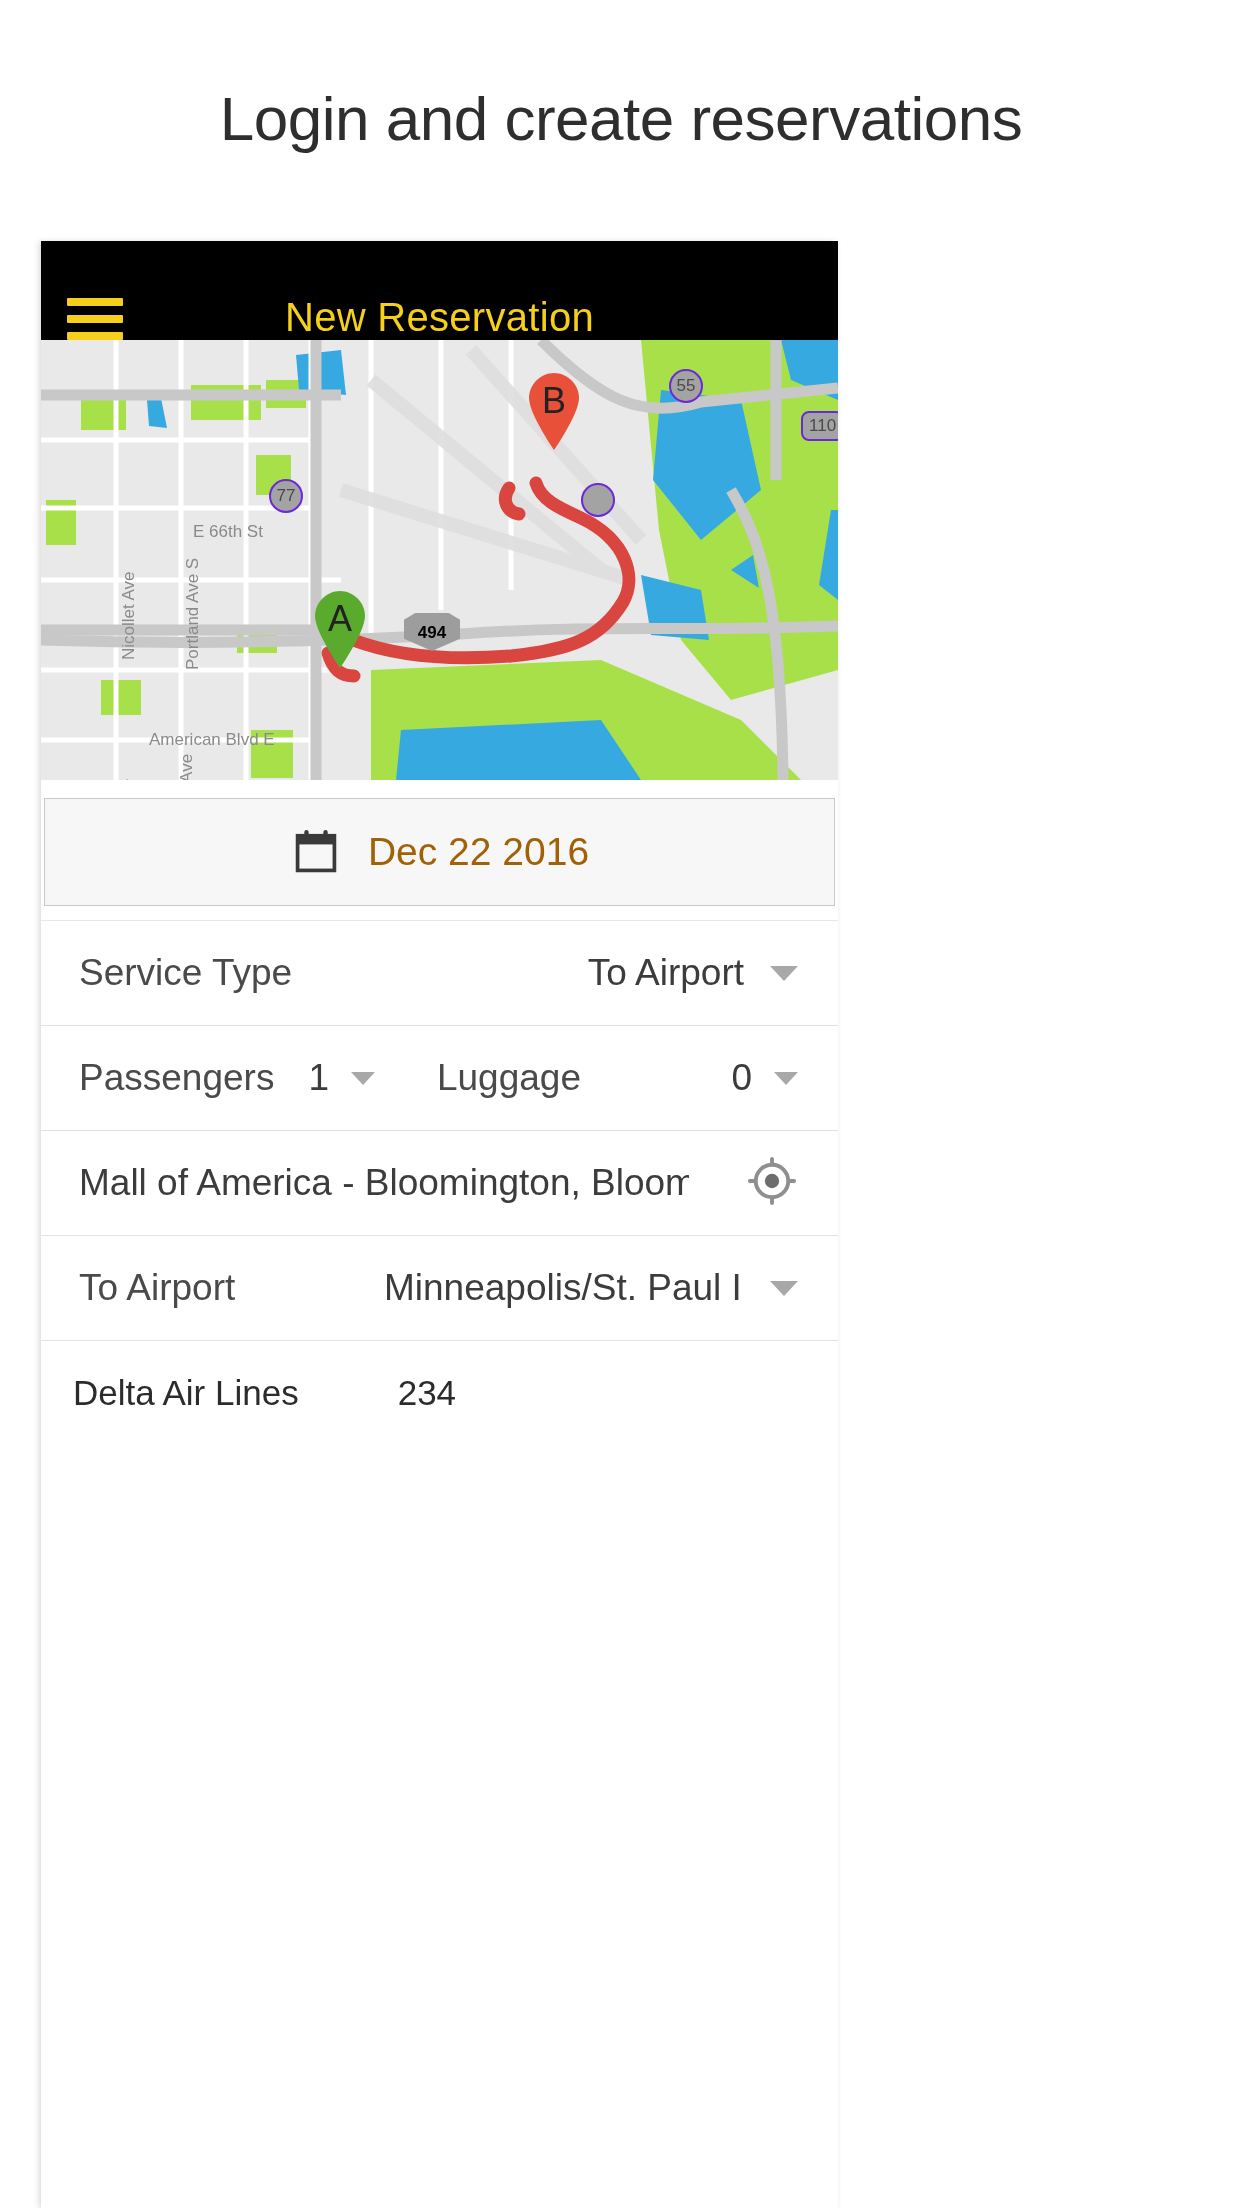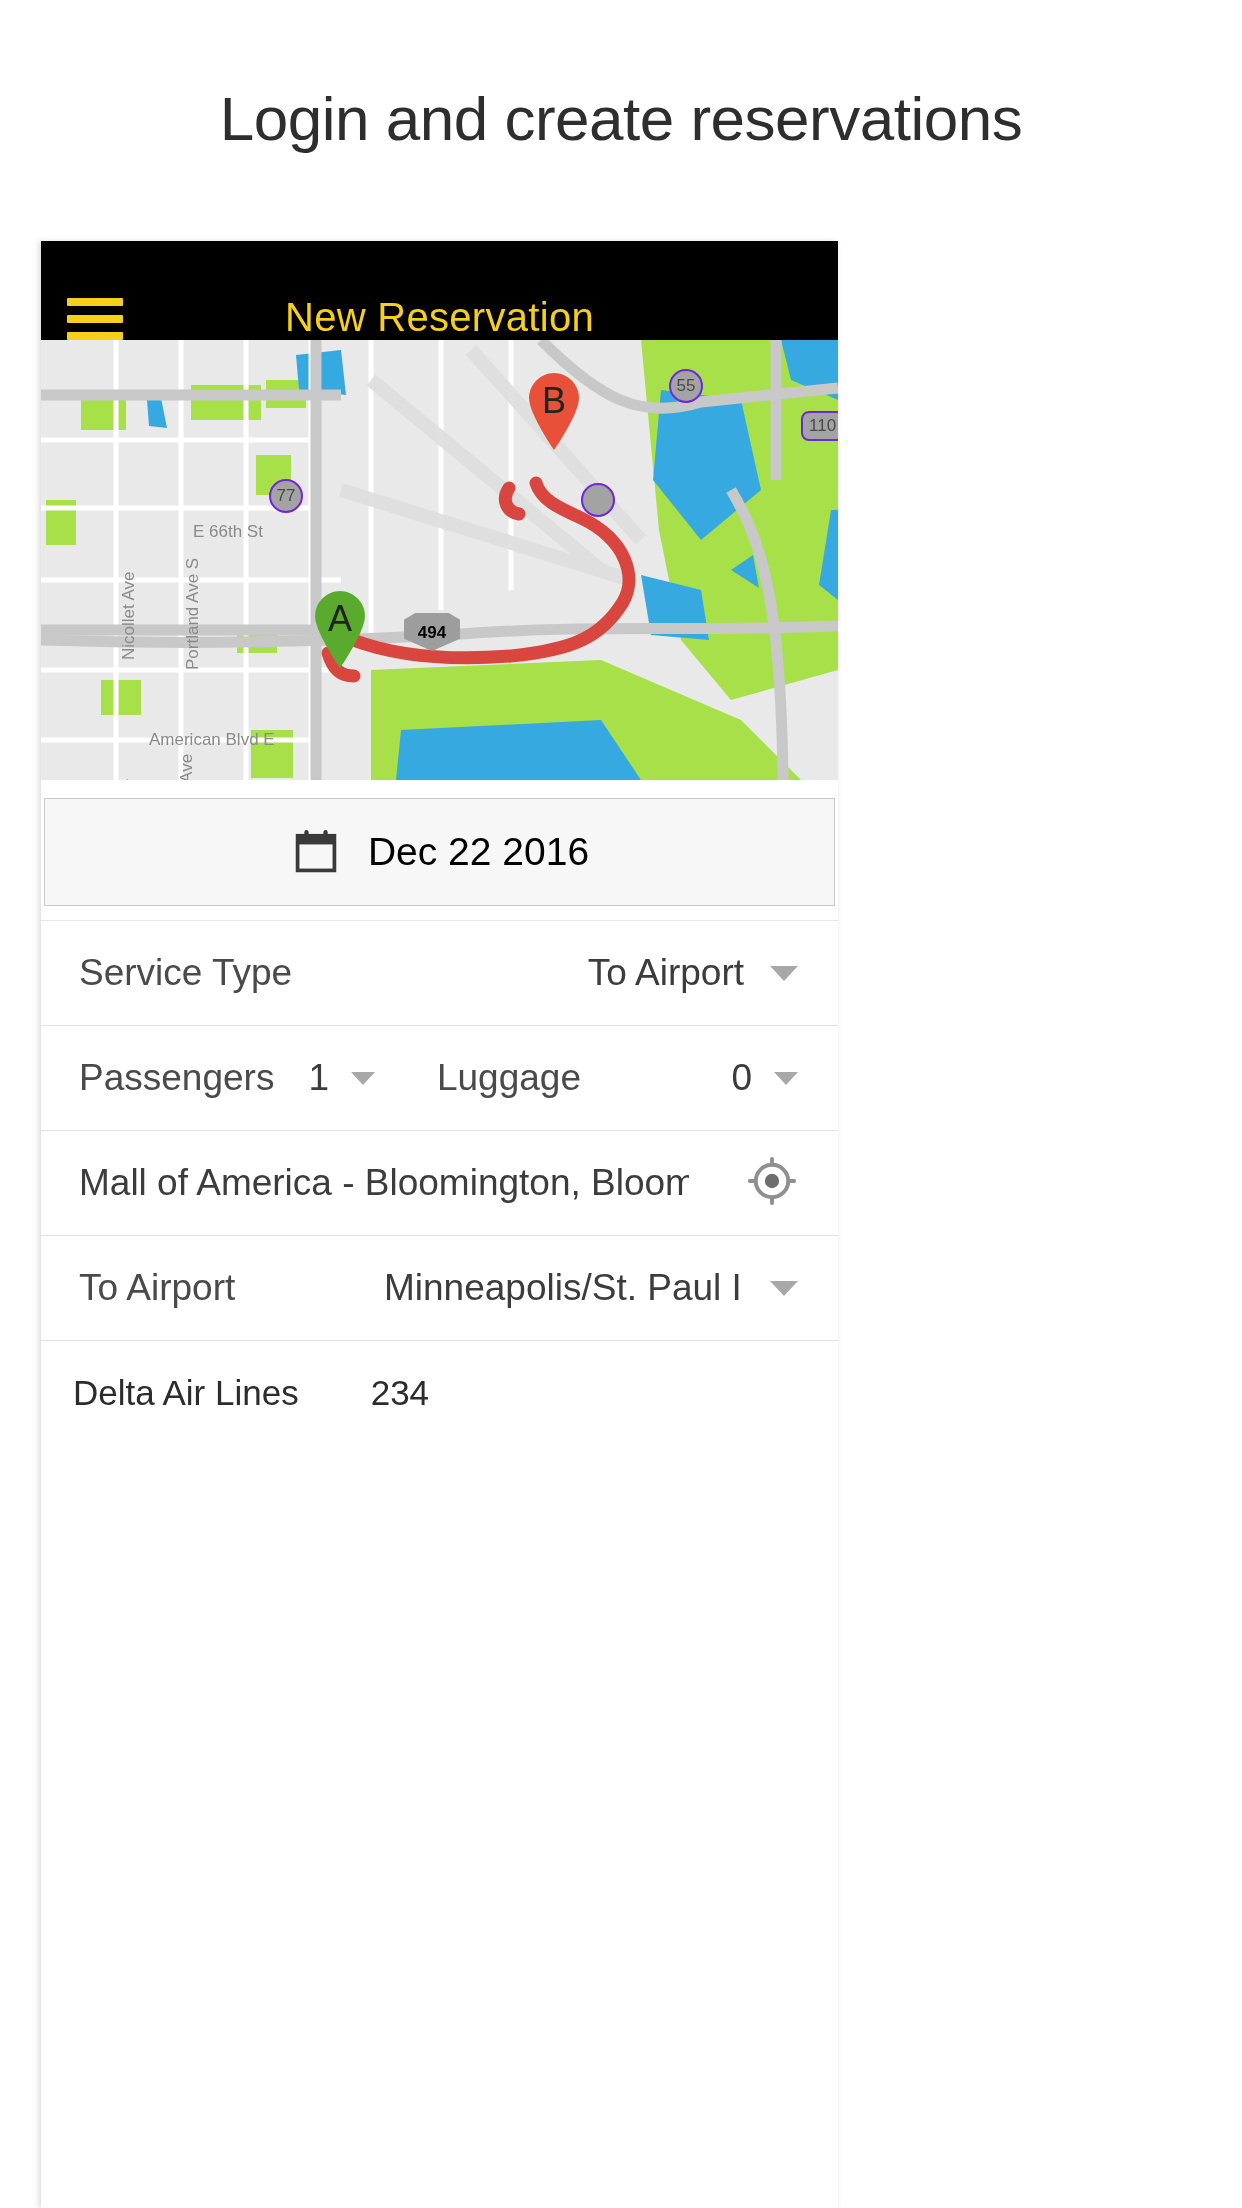--- a/index.html
+++ b/index.html
@@ -151,21 +151,21 @@
     border: 1px solid #c9c9c9;
     display: flex;
     align-items: center;
     justify-content: center;
     gap: 26px;
     cursor: pointer;
   }
   .dt-cell + .dt-cell { border-left: none; }
   .dt-value {
     font-size: 39px;
-    color: #000000;
+    color: #a16207;
   }
 
   
   .form-row {
     position: relative;
     height: 105px;
     border-top: 1px solid #e2e2e2;
     display: flex;
     align-items: center;
     padding: 0 40px 0 38px;
@@ -214,21 +214,21 @@
   .gps-icon { flex: none; margin-left: 18px; cursor: pointer; }
 
   .airline-row {
     height: 105px;
     border-top: 1px solid #e2e2e2;
     display: flex;
     align-items: center;
     padding: 0 32px;
   }
   .airline-name { font-size: 35px; color: #2c2c2c; }
-  .flight-no { font-size: 35px; color: #2c2c2c; margin-left: 72px; }
+  .flight-no { font-size: 35px; color: #2c2c2c; margin-left: 99px; }
 
   .btn-wrap {
     border-top: 1px solid #e2e2e2;
     padding: 28px 56px 0 56px;
   }
   .check-btn {
     width: 100%;
     height: 104px;
     background: #3cc35a;
     border: none;

